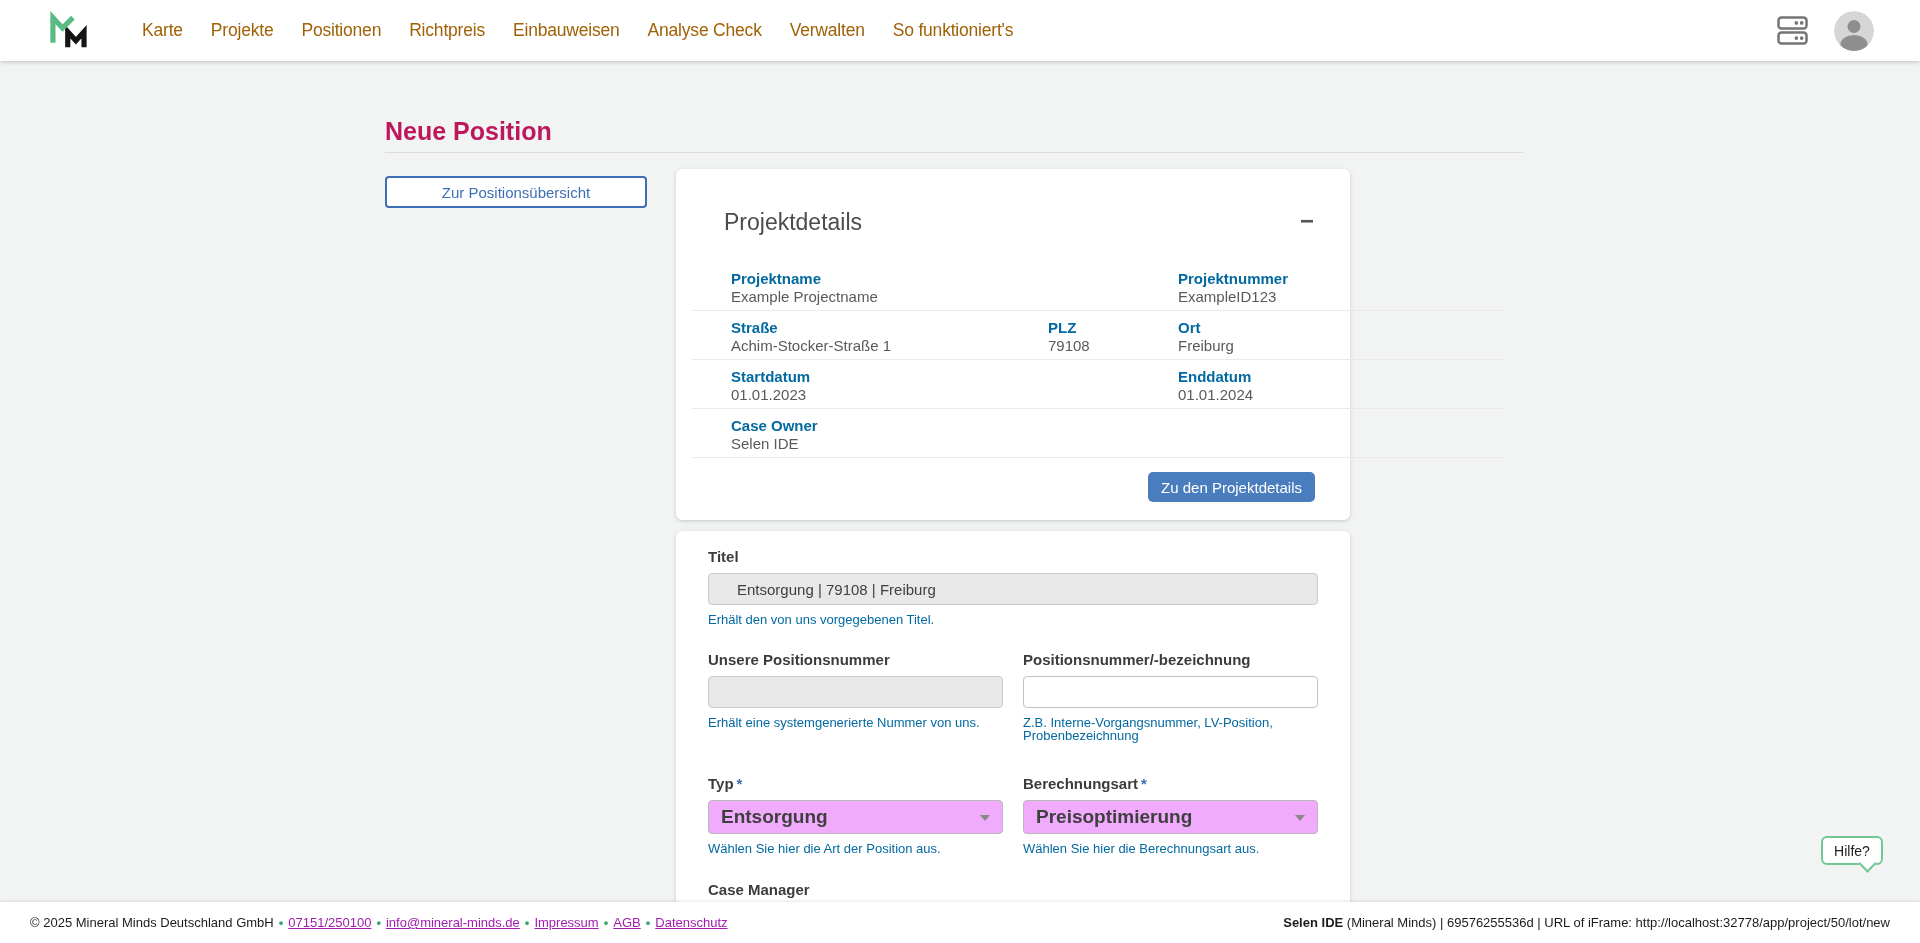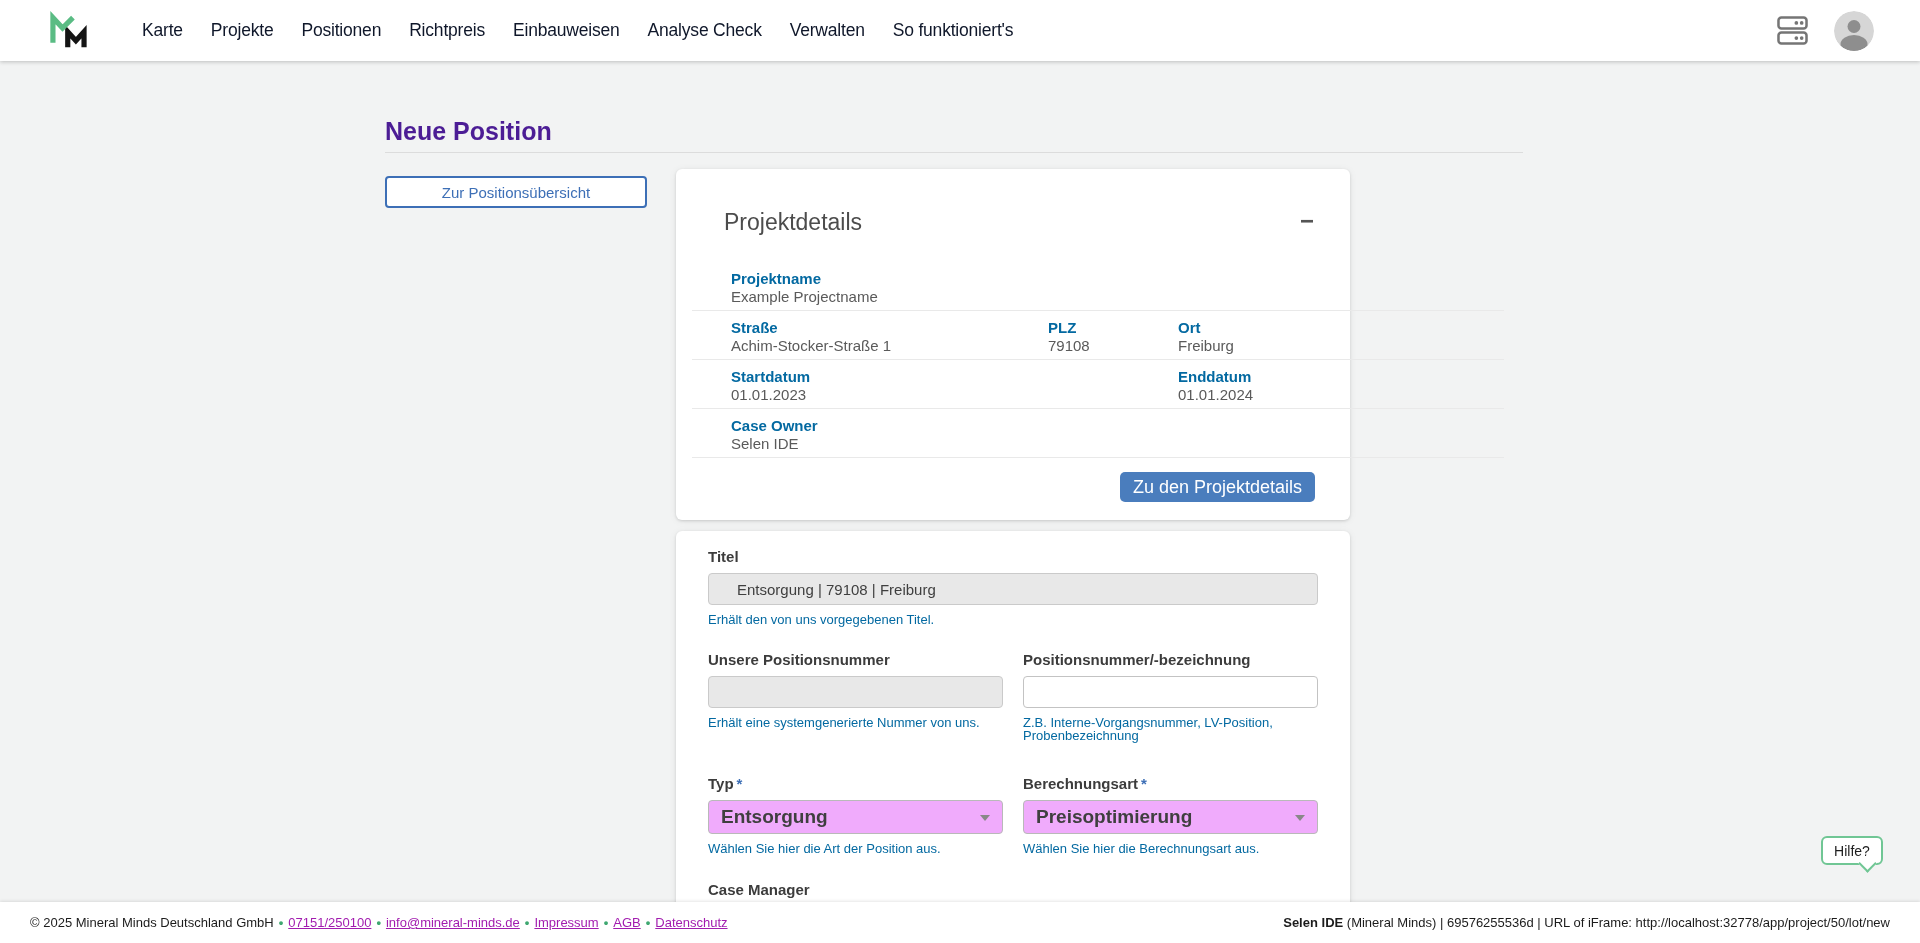--- a/index.html
+++ b/index.html
@@ -13,30 +13,30 @@
   }
   
   .navbar{
     position:absolute; top:0; left:0; width:1920px; height:61px;
     background:#fff; box-shadow:0 1px 4px rgba(0,0,0,.22);
     display:flex; align-items:center; z-index:40;
   }
   .logo{ margin-left:47px; width:40px; height:44px; display:flex; align-items:center; cursor:pointer;}
   .nav-links{ display:flex; margin-left:55px; gap:28px; }
   .nav-link{
-    font-size:17.5px; color:#0f172a; letter-spacing:-0.2px;
+    font-size:17.5px; color:#a16207; letter-spacing:-0.2px;
     cursor:pointer; white-space:nowrap; line-height:61px; height:61px;
   }
   .nav-right{ margin-left:auto; display:flex; align-items:center; gap:26px; margin-right:46px; }
   .icon-btn{ background:none; border:none; cursor:pointer; padding:0; display:flex; align-items:center; }
   .avatar{ width:40px; height:40px; border-radius:50%; overflow:hidden; cursor:pointer; }
   
   .page-title{
     position:absolute; left:385px; top:117px;
-    font-size:25px; font-weight:bold; color:#4c1d95; z-index:1;
+    font-size:25px; font-weight:bold; color:#be185d; z-index:1;
   }
   .title-rule{
     position:absolute; left:385px; top:152px; width:1138px; height:1px;
     background:#dcdcdc; z-index:1;
   }
   .back-btn{
     position:absolute; left:385px; top:176px; width:262px; height:32px;
     background:#fff; border:2px solid #3d6fb6; border-radius:4px;
     color:#3d6fb6; font-size:15px; font-family:inherit; cursor:pointer; z-index:1;
   }
@@ -62,21 +62,21 @@
     border-bottom:1px solid #e9e9e9;
   }
   .cols-2{ grid-template-columns:447px 1fr; }
   .cols-3{ grid-template-columns:317px 130px 1fr; }
   .cols-1{ grid-template-columns:1fr; }
   .field-label{ font-size:15px; font-weight:bold; color:#0369a1; line-height:17px; }
   .field-value{ font-size:15px; color:#5a5a5a; line-height:20px; }
   .primary-btn{
     position:absolute; right:35px; top:303px; height:30px; padding:0 13px;
     background:#4a7dbd; color:#fff; border:none; border-radius:5px;
-    font-size:18px; font-family:inherit; cursor:pointer;
+    font-size:15px; font-family:inherit; cursor:pointer;
   }
   
   .form-label{ display:block; font-size:15px; font-weight:600; color:#3c3c3c; line-height:15px; }
   .req{ color:#3d6fb6; font-weight:bold; margin-left:3px; }
   .text-input{
     display:block; width:100%; height:32px; margin-top:9px; padding:0 12px;
     border:1px solid #c3c3c3; border-radius:4px; background:#fff;
     font-size:15px; font-family:inherit; color:#3f3f3f;
   }
   .text-input:disabled{ background:#e8e8e8; border-color:#cacaca; color:#3f3f3f;padding-left:28px; }
@@ -177,20 +177,24 @@
 <section class="card card-project">
   <h2 class="card-title">Projektdetails</h2>
   <button class="collapse-btn">−</button>
 
   <div class="detail-rows">
     <div class="detail-row cols-2">
       <div>
         <div class="field-label">Projektname</div>
         <div class="field-value">Example Projectname</div>
       </div>
+      <div>
+        <div class="field-label">Projektnummer</div>
+        <div class="field-value">ExampleID123</div>
+      </div>
     </div>
     <div class="detail-row cols-3">
       <div>
         <div class="field-label">Straße</div>
         <div class="field-value">Achim-Stocker-Straße 1</div>
       </div>
       <div>
         <div class="field-label">PLZ</div>
         <div class="field-value">79108</div>
       </div>

